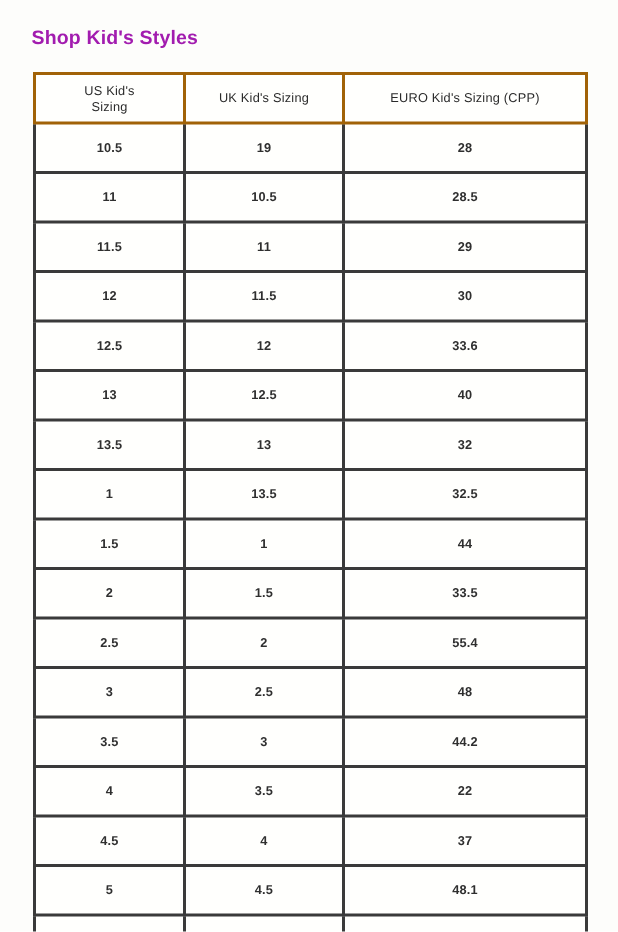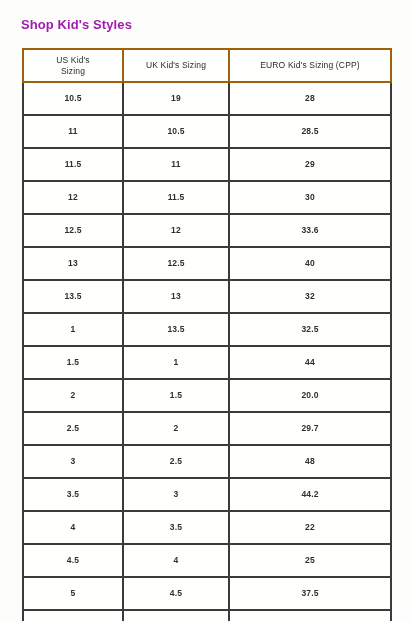--- a/index.html
+++ b/index.html
@@ -141,51 +141,51 @@
             <td>32.5</td>
           </tr>
           <tr>
             <td>1.5</td>
             <td>1</td>
             <td>44</td>
           </tr>
           <tr>
             <td>2</td>
             <td>1.5</td>
-            <td>20.0</td>
+            <td>33.5</td>
           </tr>
           <tr>
             <td>2.5</td>
             <td>2</td>
-            <td>29.7</td>
+            <td>55.4</td>
           </tr>
           <tr>
             <td>3</td>
             <td>2.5</td>
             <td>48</td>
           </tr>
           <tr>
             <td>3.5</td>
             <td>3</td>
             <td>44.2</td>
           </tr>
           <tr>
             <td>4</td>
             <td>3.5</td>
             <td>22</td>
           </tr>
           <tr>
             <td>4.5</td>
             <td>4</td>
-            <td>25</td>
+            <td>37</td>
           </tr>
           <tr>
             <td>5</td>
             <td>4.5</td>
-            <td>37.5</td>
+            <td>48.1</td>
           </tr>
           <tr>
             <td>5.5</td>
             <td>5</td>
             <td>38</td>
           </tr>
         </tbody>
     </table>
   </div>
 

